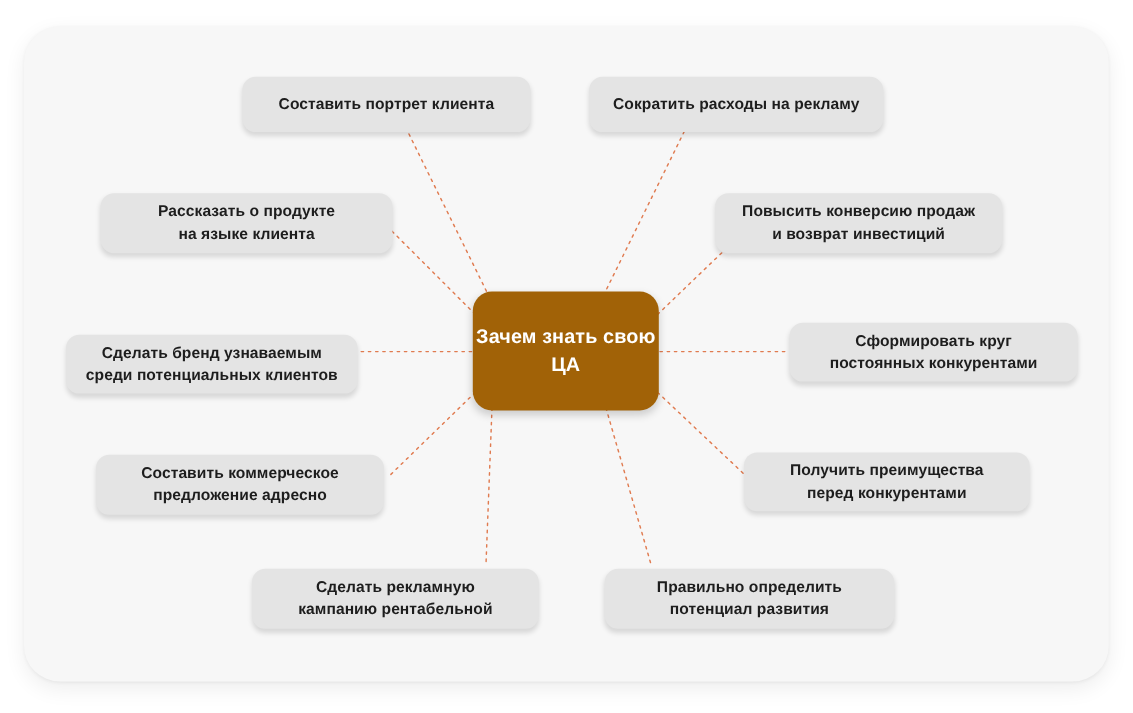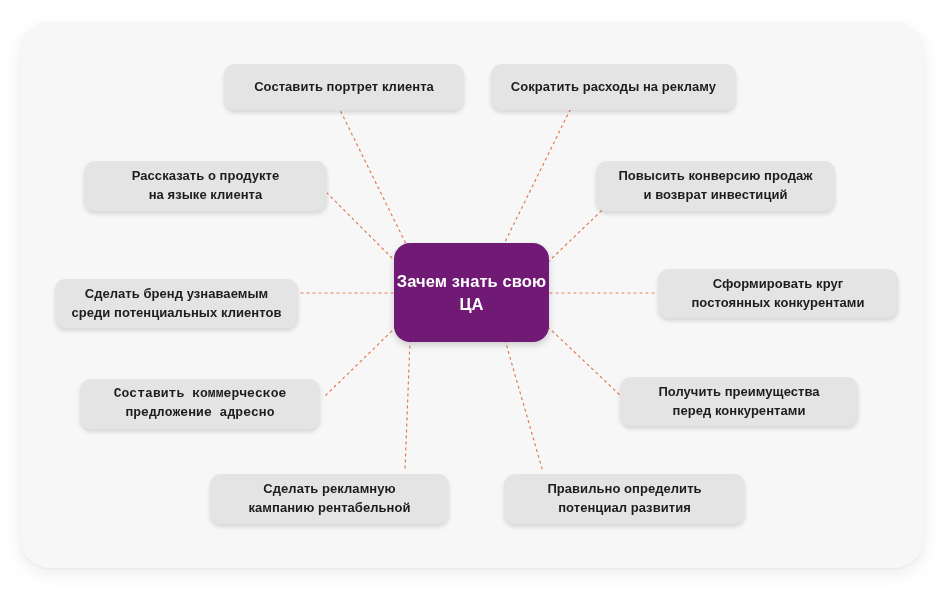--- a/index.html
+++ b/index.html
@@ -43,21 +43,21 @@
     pointer-events: none;
   }
 
   
   #hub {
     position: absolute;
     left: 394px;
     top: 243px;
     width: 155px;
     height: 99px;
-    background: #701a75;
+    background: #a16207;
     border-radius: 16px;
     display: flex;
     align-items: center;
     justify-content: center;
     box-shadow: 0 3px 7px rgba(0,0,0,0.18);
   }
   #hub .hub-text {
     color: #ffffff;
     font-size: 16.5px;
     font-weight: bold;
@@ -118,21 +118,21 @@
 
       <line x1="505" y1="340" x2="543" y2="472"></line>
     </g>
   </svg>
 
   <div id="hub">
     <div class="hub-text">Зачем знать
 свою ЦА</div>
   </div>
 
-  <div class="node" style="left:224px; top:64px; width:240px; height:46px;">
+  <div class="node" style="left:202px; top:64px; width:240px; height:46px;">
     <span class="node-text">Составить портрет клиента</span>
   </div>
 
   <div class="node" style="left:491px; top:64px; width:245px; height:46px;">
     <span class="node-text">Сократить расходы на рекламу</span>
   </div>
 
   <div class="node" style="left:84px; top:161px; width:243px; height:50px;">
     <span class="node-text">Рассказать о продукте
 на языке клиента</span>
@@ -146,21 +146,21 @@
   <div class="node" style="left:55px; top:279px; width:243px; height:49px;">
     <span class="node-text">Сделать бренд узнаваемым
 среди потенциальных клиентов</span>
   </div>
 
   <div class="node" style="left:658px; top:269px; width:240px; height:49px;">
     <span class="node-text">Сформировать круг
 постоянных конкурентами</span>
   </div>
 
-  <div class="node" style="left:80px; top:379px; width:240px; height:50px;font-family:Liberation Mono, monospace;">
+  <div class="node" style="left:80px; top:379px; width:240px; height:50px;">
     <span class="node-text">Составить коммерческое
 предложение адресно</span>
   </div>
 
   <div class="node" style="left:620px; top:377px; width:238px; height:49px;">
     <span class="node-text">Получить преимущества
 перед конкурентами</span>
   </div>
 
   <div class="node" style="left:210px; top:474px; width:239px; height:50px;">

